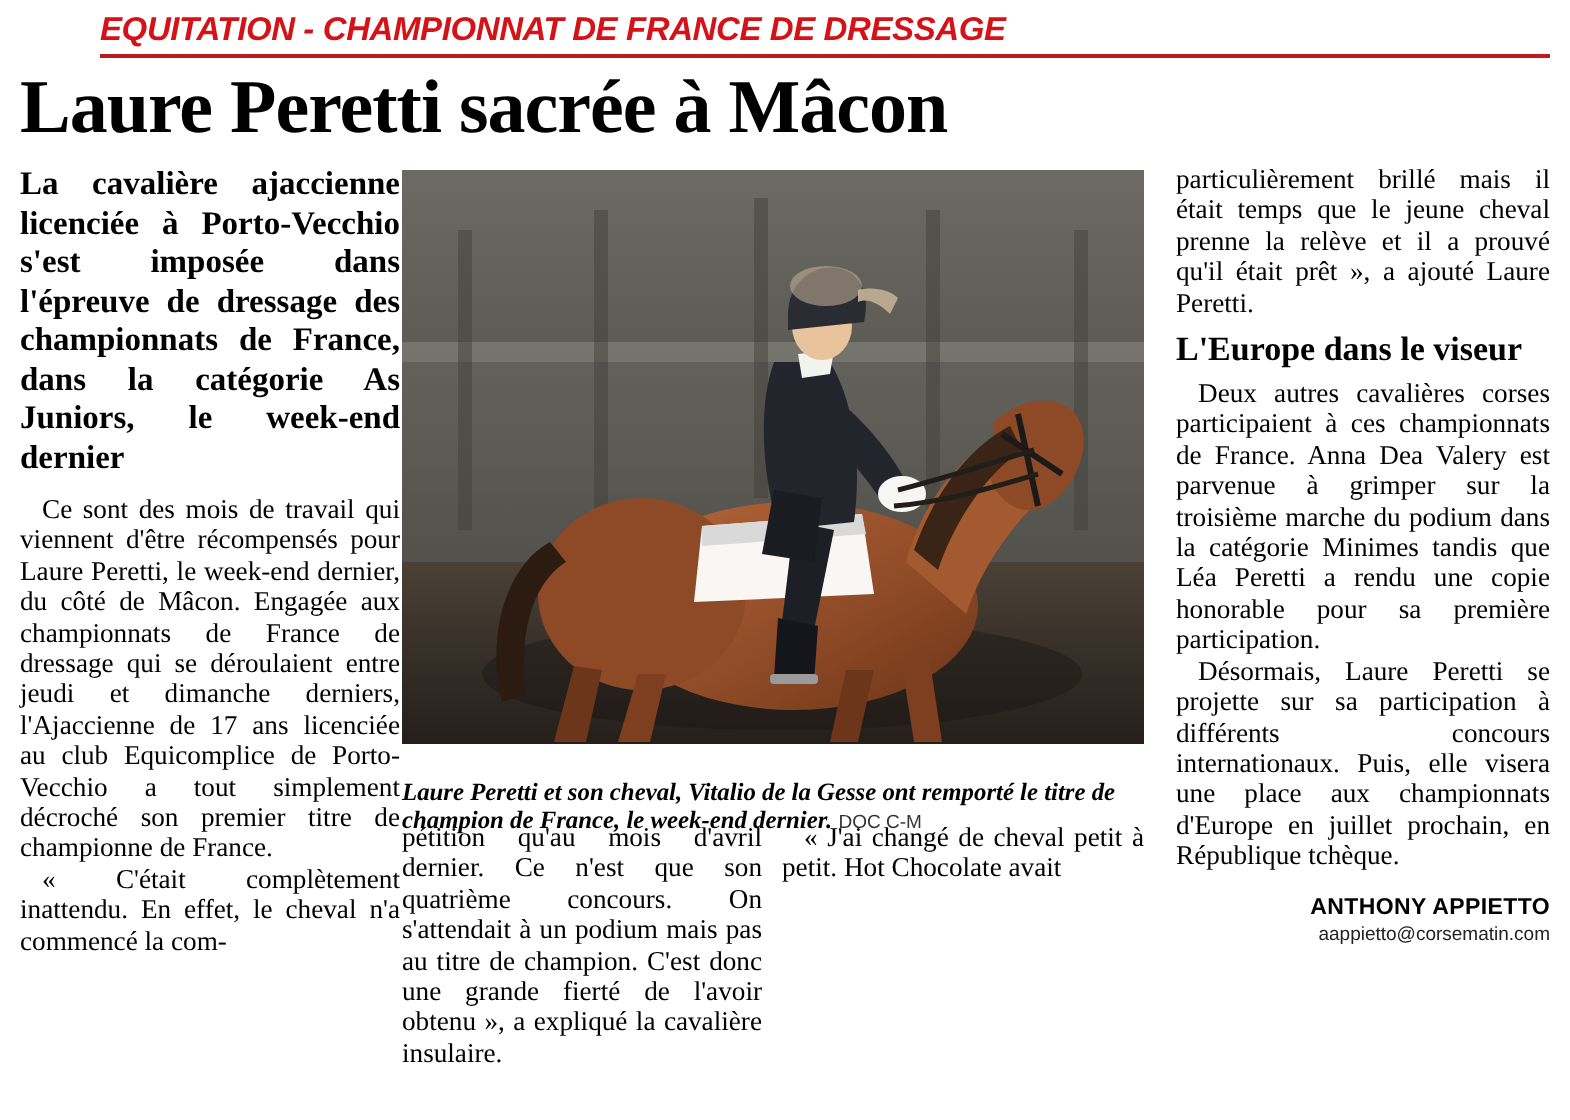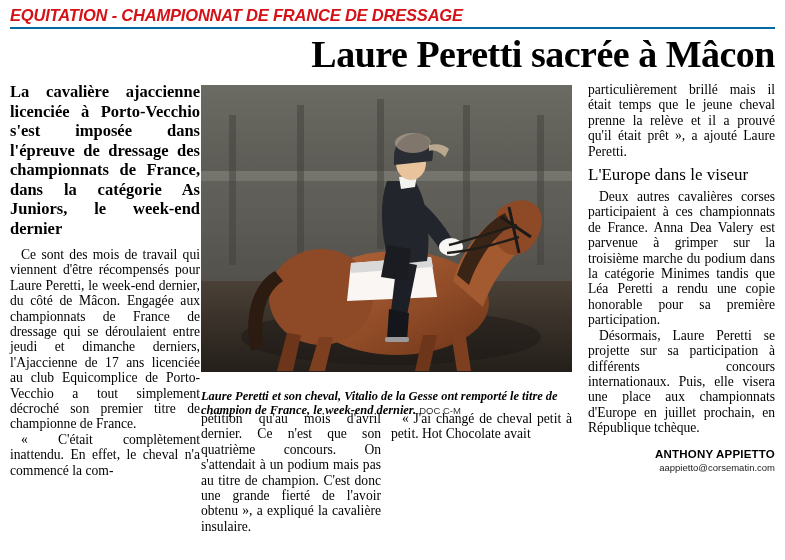--- a/index.html
+++ b/index.html
@@ -16,43 +16,43 @@
   }
   .page {
     position: relative;
     width: 785px;
     height: 560px;
     box-sizing: border-box;
     padding: 6px 10px 4px 10px;
   }
   
   .kicker-wrap {
-    border-bottom: 2px solid #0369a1;
+    border-bottom: 2px solid #b91c1c;
     padding-bottom: 2px;
     margin-bottom: 2px;
+    margin-left: 40px;
   }
   .kicker {
     font-family: "Liberation Sans", sans-serif;
     font-weight: bold;
     font-style: italic;
     font-size: 16.5px;
     letter-spacing: -0.2px;
     color: #d41217;
     white-space: nowrap;
   }
   
   .headline {
     font-family: "Liberation Serif", serif;
     font-weight: bold;
     font-size: 38px;
     line-height: 44px;
     letter-spacing: -0.5px;
     margin: 3px 0 6px 0;
     white-space: nowrap;
-    text-align: right;
   }
   
   .cols {
     display: flex;
     gap: 0px;
     align-items: flex-start;
   }
   .col {
     box-sizing: border-box;
   }
@@ -111,21 +111,21 @@
   .credit {
     font-family: "Liberation Sans", sans-serif;
     font-style: normal;
     font-weight: normal;
     font-size: 9.5px;
     color: #333;
   }
   
   .subhead {
     font-family: "Liberation Serif", serif;
-    font-weight: normal;
+    font-weight: bold;
     font-size: 17px;
     line-height: 19px;
     margin: 6px 0 5px 0;
   }
   
   .sig {
     text-align: right;
     font-family: "Liberation Sans", sans-serif;
     font-weight: bold;
     font-size: 11.5px;

